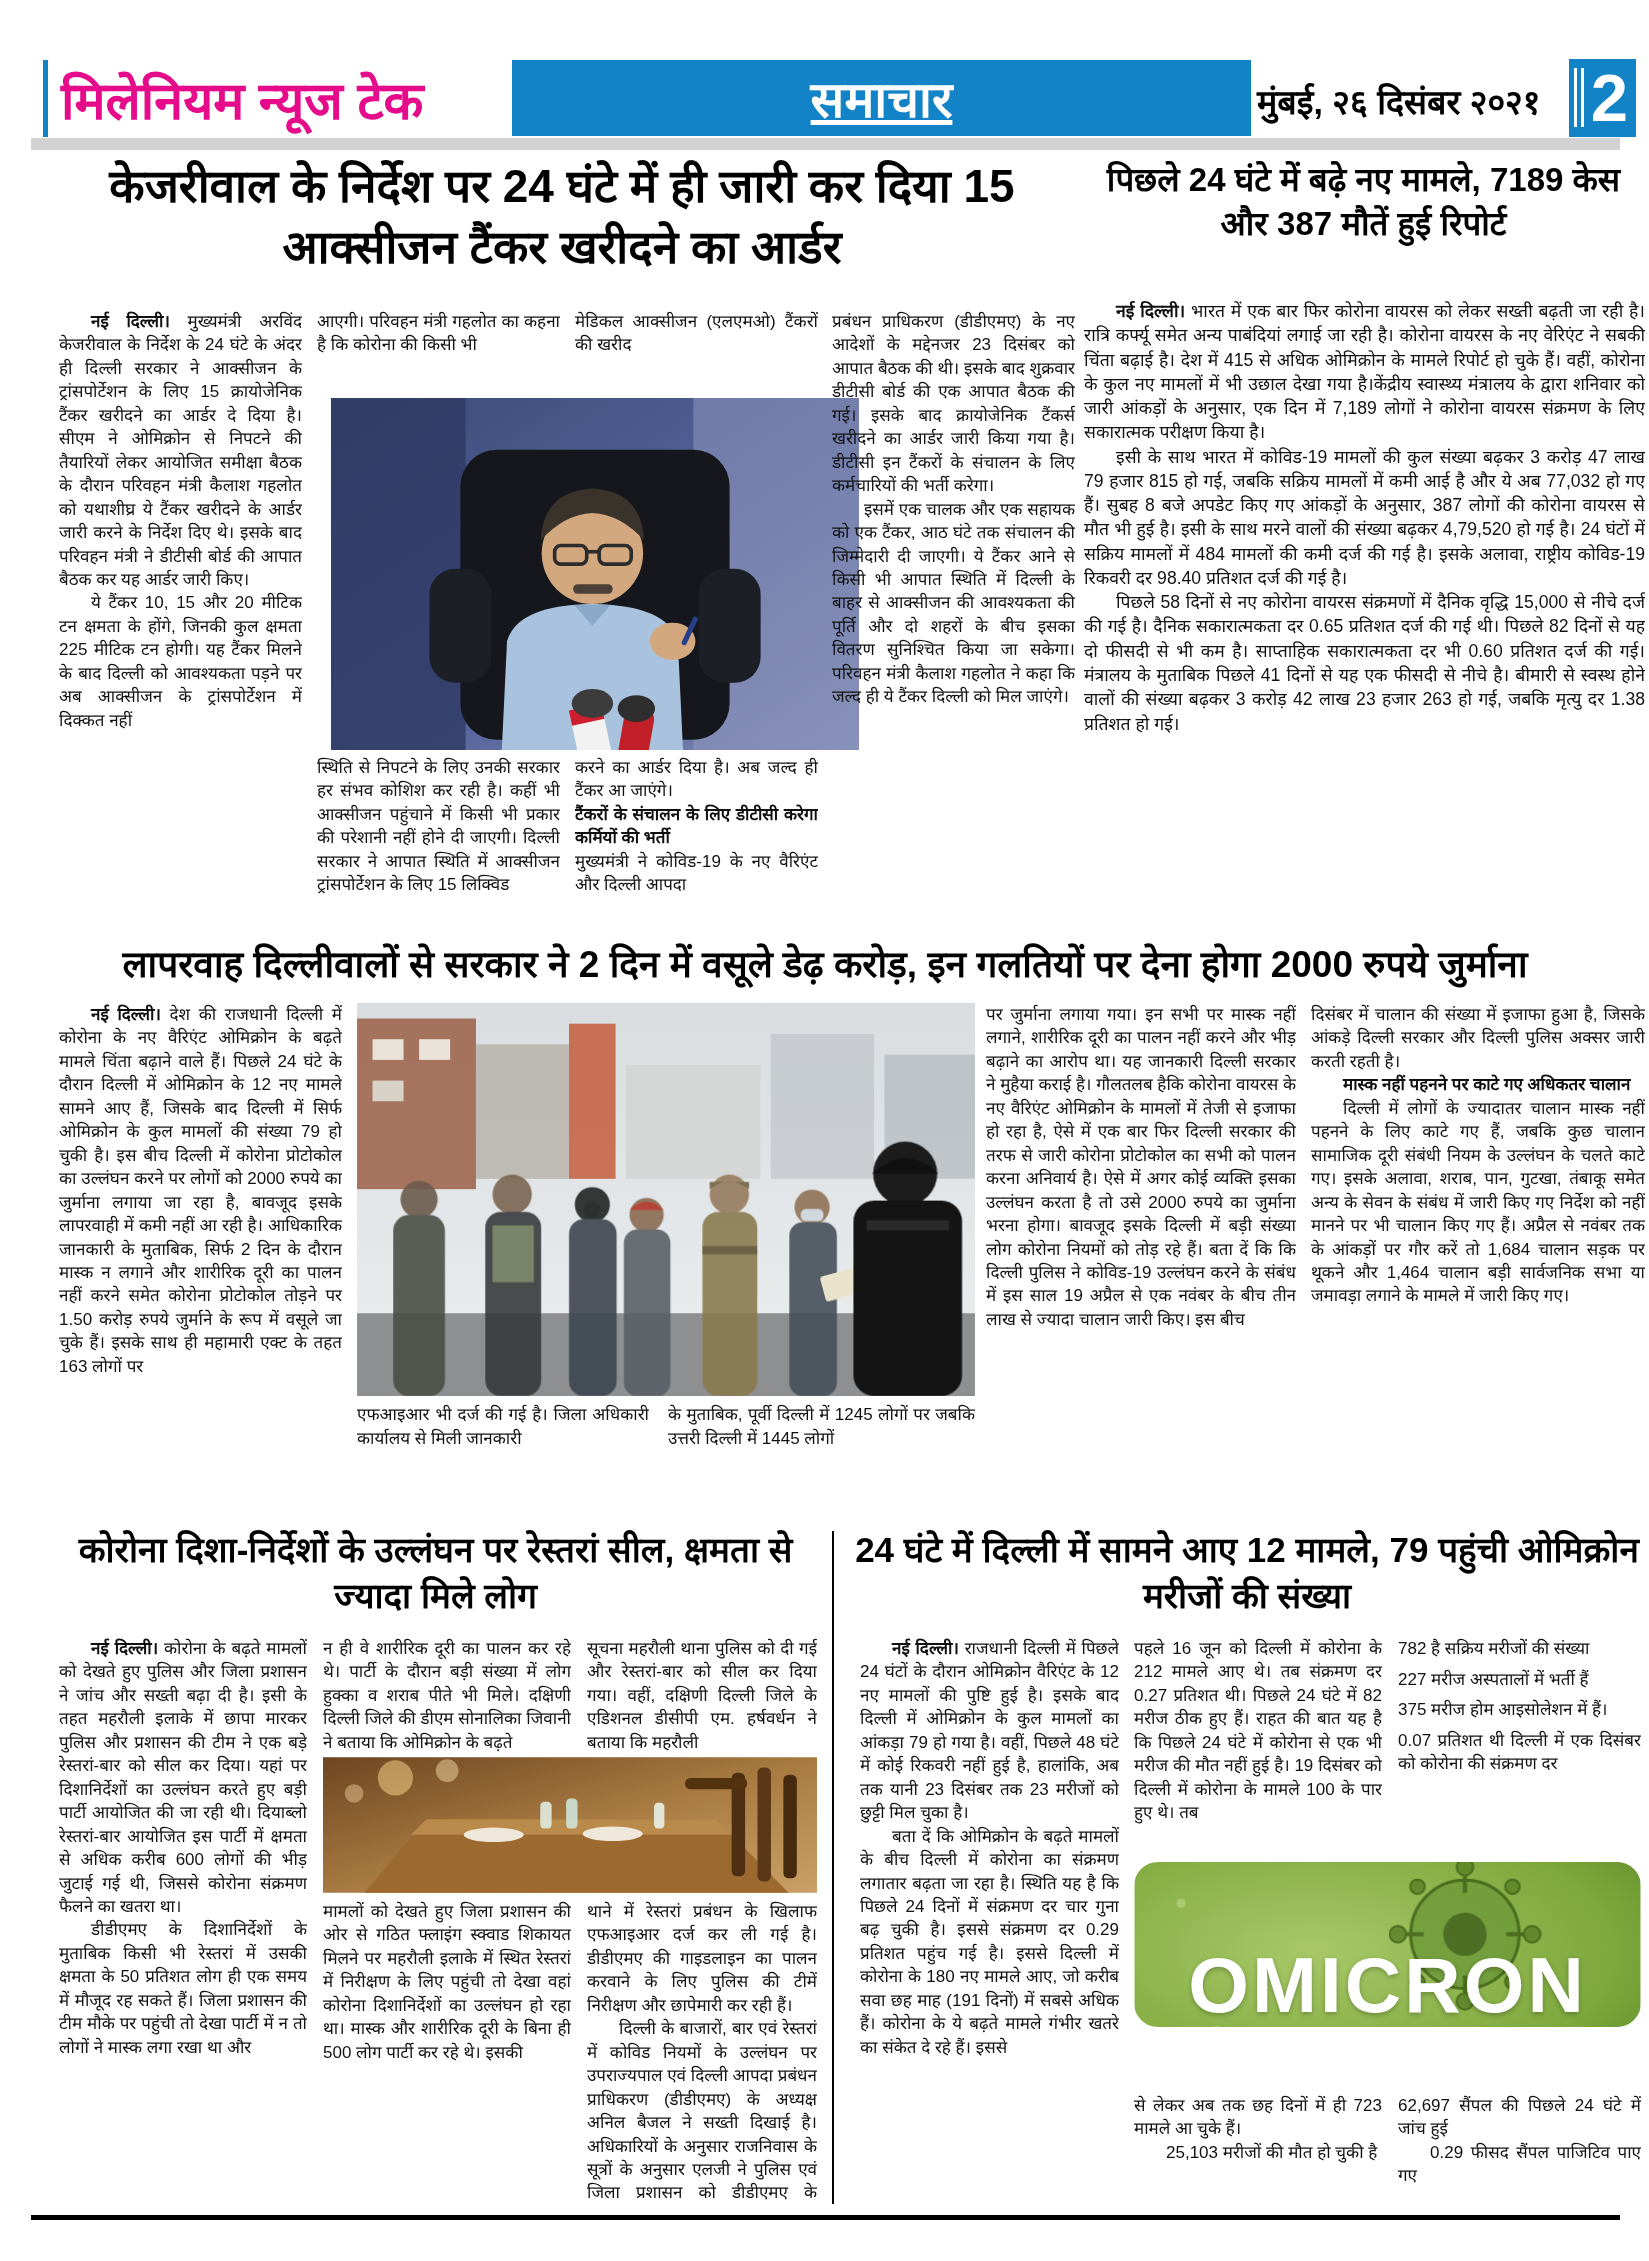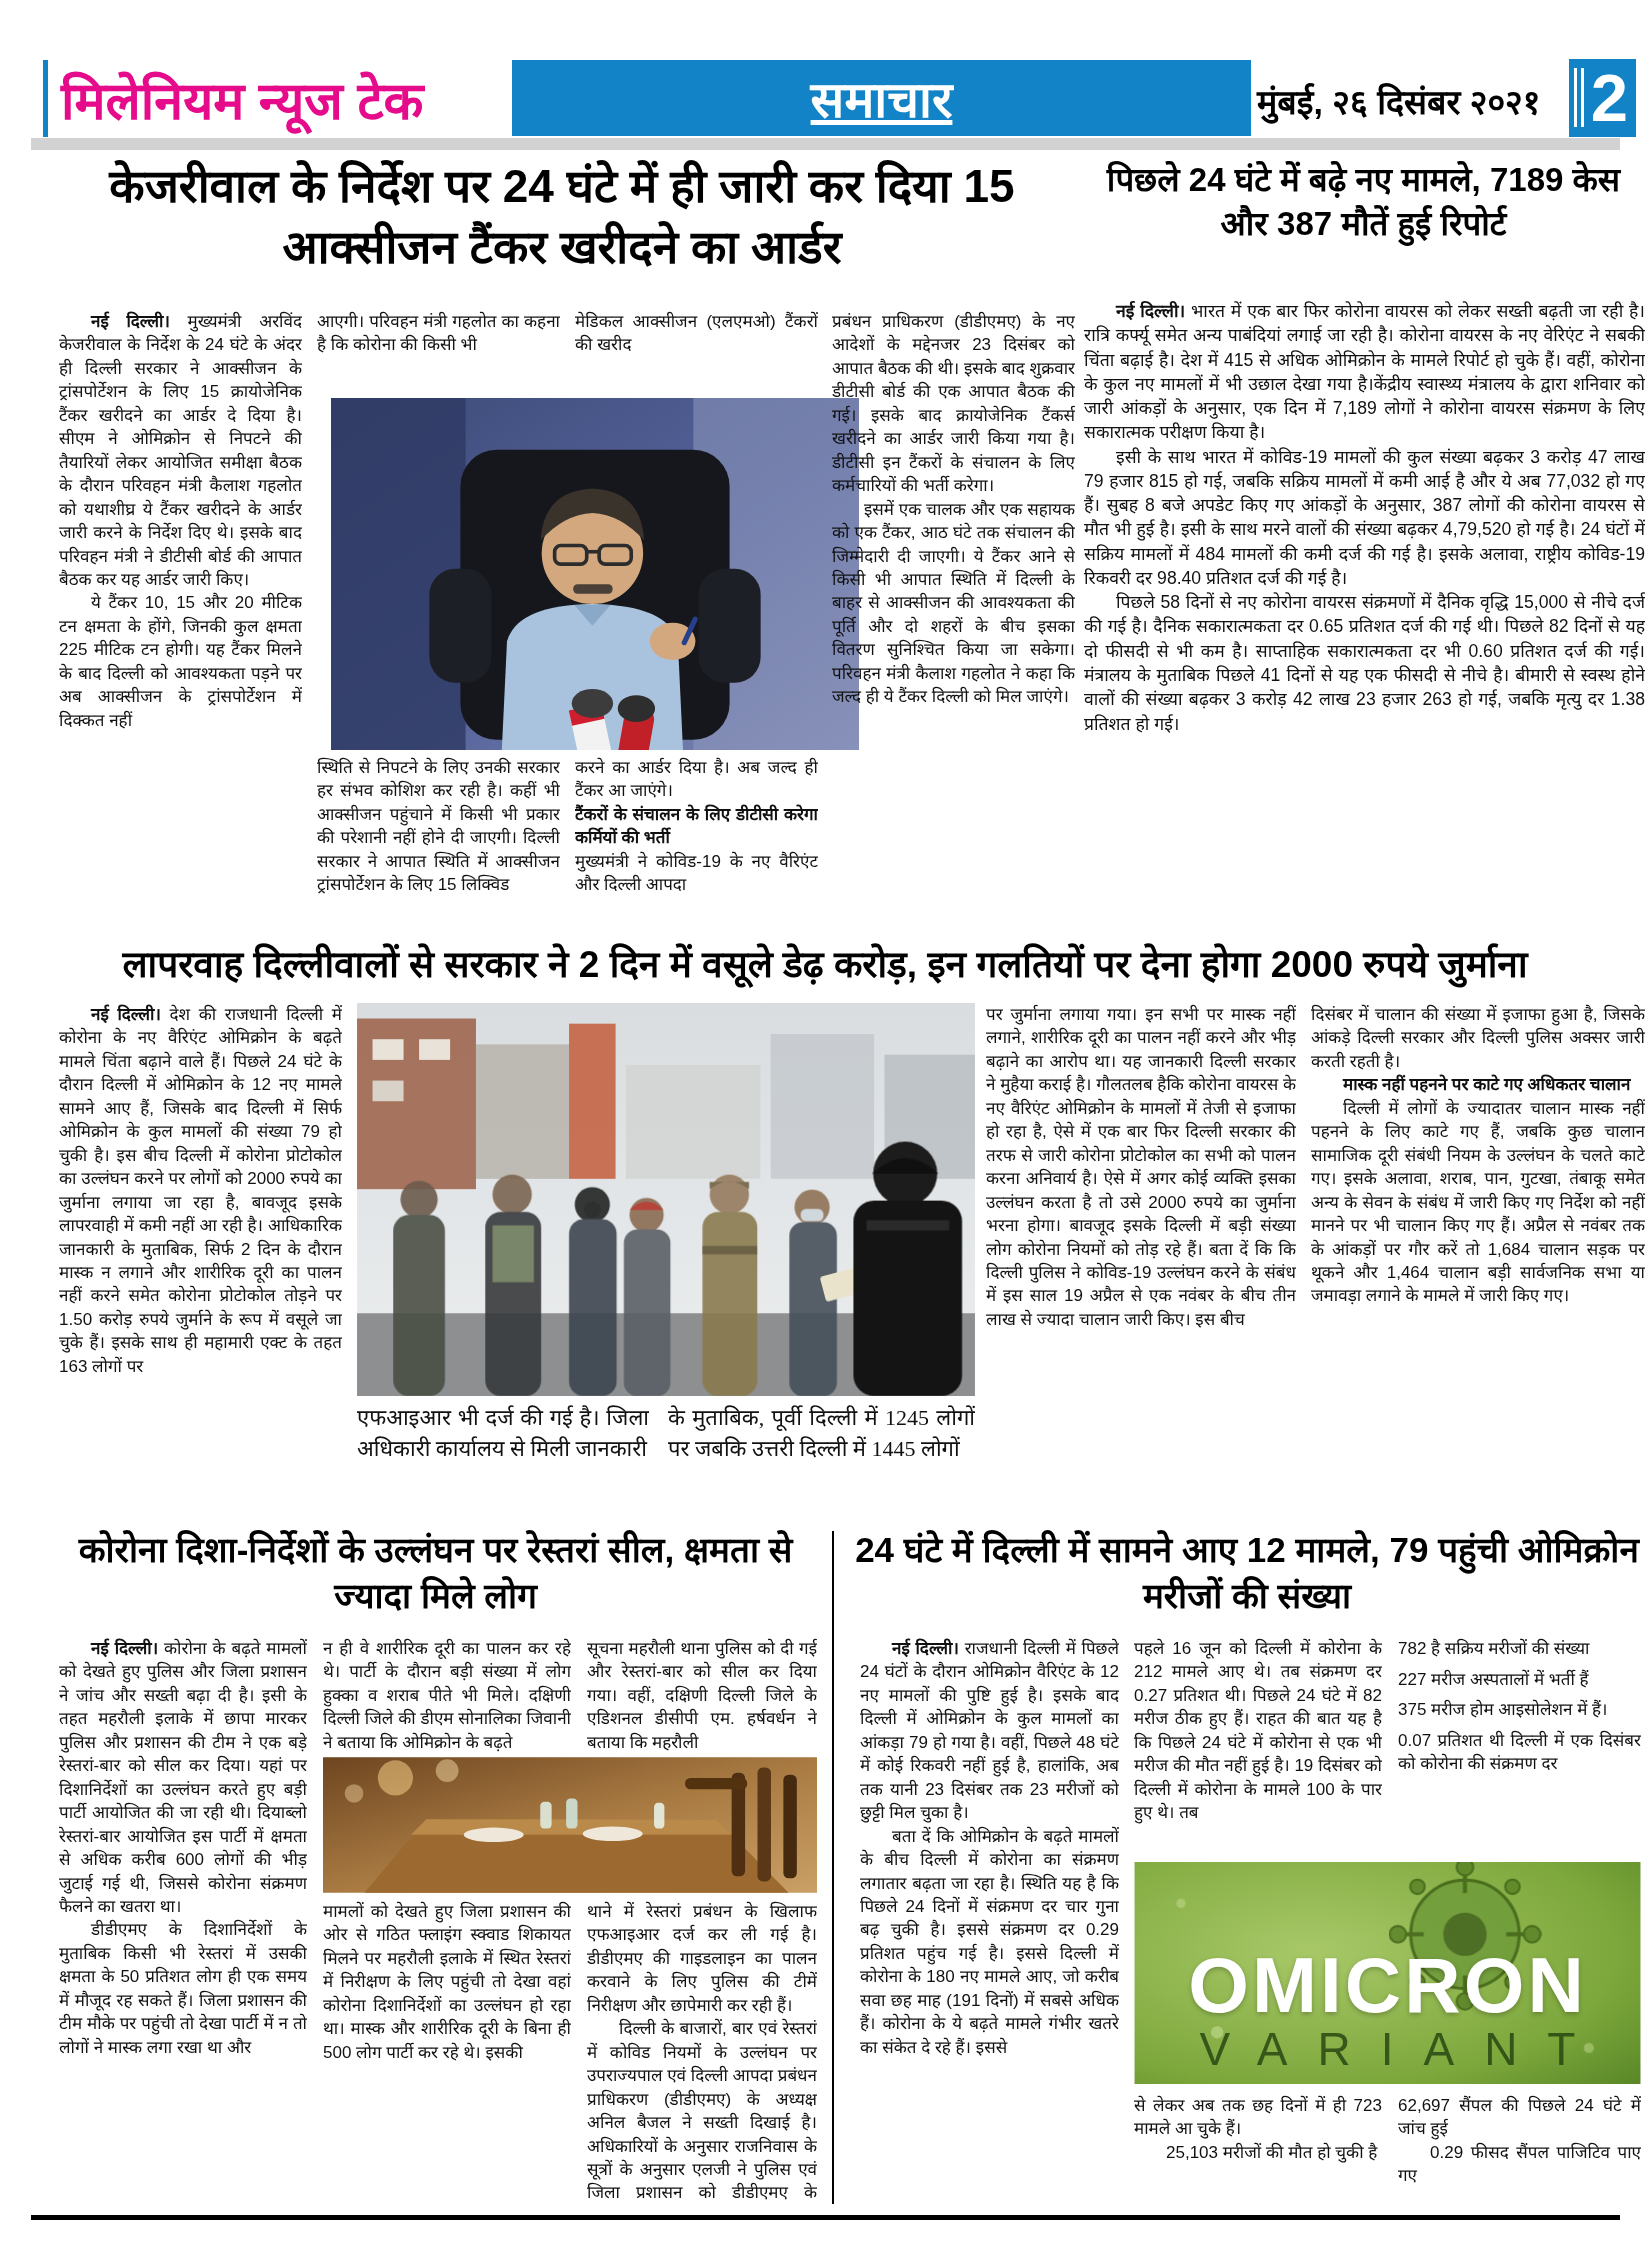--- a/index.html
+++ b/index.html
@@ -8,21 +8,21 @@
     font-family:"Liberation Sans","DejaVu Sans",sans-serif;color:#111;
     overflow:hidden;
   }
   .abs{position:absolute;}
   .headline{font-weight:700;color:#000;text-align:center;line-height:1.32;}
   .body-txt{font-size:17px;line-height:1.38;text-align:justify;overflow:hidden;}
   .body-txt p{margin:0;}
   .indent{text-indent:32px;}
   .dl{font-weight:700;}
   .subhead{font-weight:700;}
-  .caption{font-size:22px;line-height:1.4;text-align:justify;overflow:hidden;font-family:Liberation Serif, serif;}
+  .caption{font-size:17px;line-height:1.4;text-align:justify;overflow:hidden;}
   .stats p{margin:0 0 7.2px 0;}
   .rule{background:#000;}
   .grayband{background:#d2d2d2;}
   .bluebar{background:#1283c6;}
   .pagenum{background:#1283c6;color:#fff;font-weight:700;text-align:center;}
   .photo{overflow:hidden;}
   svg{display:block;}
 </style>
 </head>
 <body>
@@ -257,21 +257,21 @@
     <p>पहले 16 जून को दिल्ली में कोरोना के 212 मामले आए थे। तब संक्रमण दर 0.27 प्रतिशत थी। पिछले 24 घंटे में 82 मरीज ठीक हुए हैं। राहत की बात यह है कि पिछले 24 घंटे में कोरोना से एक भी मरीज की मौत नहीं हुई है। 19 दिसंबर को दिल्ली में कोरोना के मामले 100 के पार हुए थे। तब</p>
   </div>
 
   <div class="abs body-txt stats" style="left:1398px;top:1637px;width:243px;height:217px;">
     <p>782 है सक्रिय मरीजों की संख्या</p>
     <p>227 मरीज अस्पतालों में भर्ती हैं</p>
     <p>375 मरीज होम आइसोलेशन में हैं।</p>
     <p>0.07 प्रतिशत थी दिल्ली में एक दिसंबर को कोरोना की संक्रमण दर</p>
   </div>
 
-  <div class="abs photo" style="left:1134px;top:1862px;width:507px;height:222px;">
+  <div class="abs photo" style="left:1134px;top:1862px;width:507px;height:165px;border-radius:24px;">
     <svg width="507" height="222" viewBox="0 0 980 430" style="position:absolute;left:0;top:0;">
       <defs>
         <radialGradient id="grn" cx="0.35" cy="0.4" r="1">
           <stop offset="0" stop-color="#a8c868"></stop>
             <stop offset="0.6" stop-color="#7da83c"></stop>
             <stop offset="1" stop-color="#4a7a1e"></stop>
         </radialGradient>
       </defs>
       <rect width="980" height="430" fill="url(#grn)"></rect>
       <g opacity="0.85">

